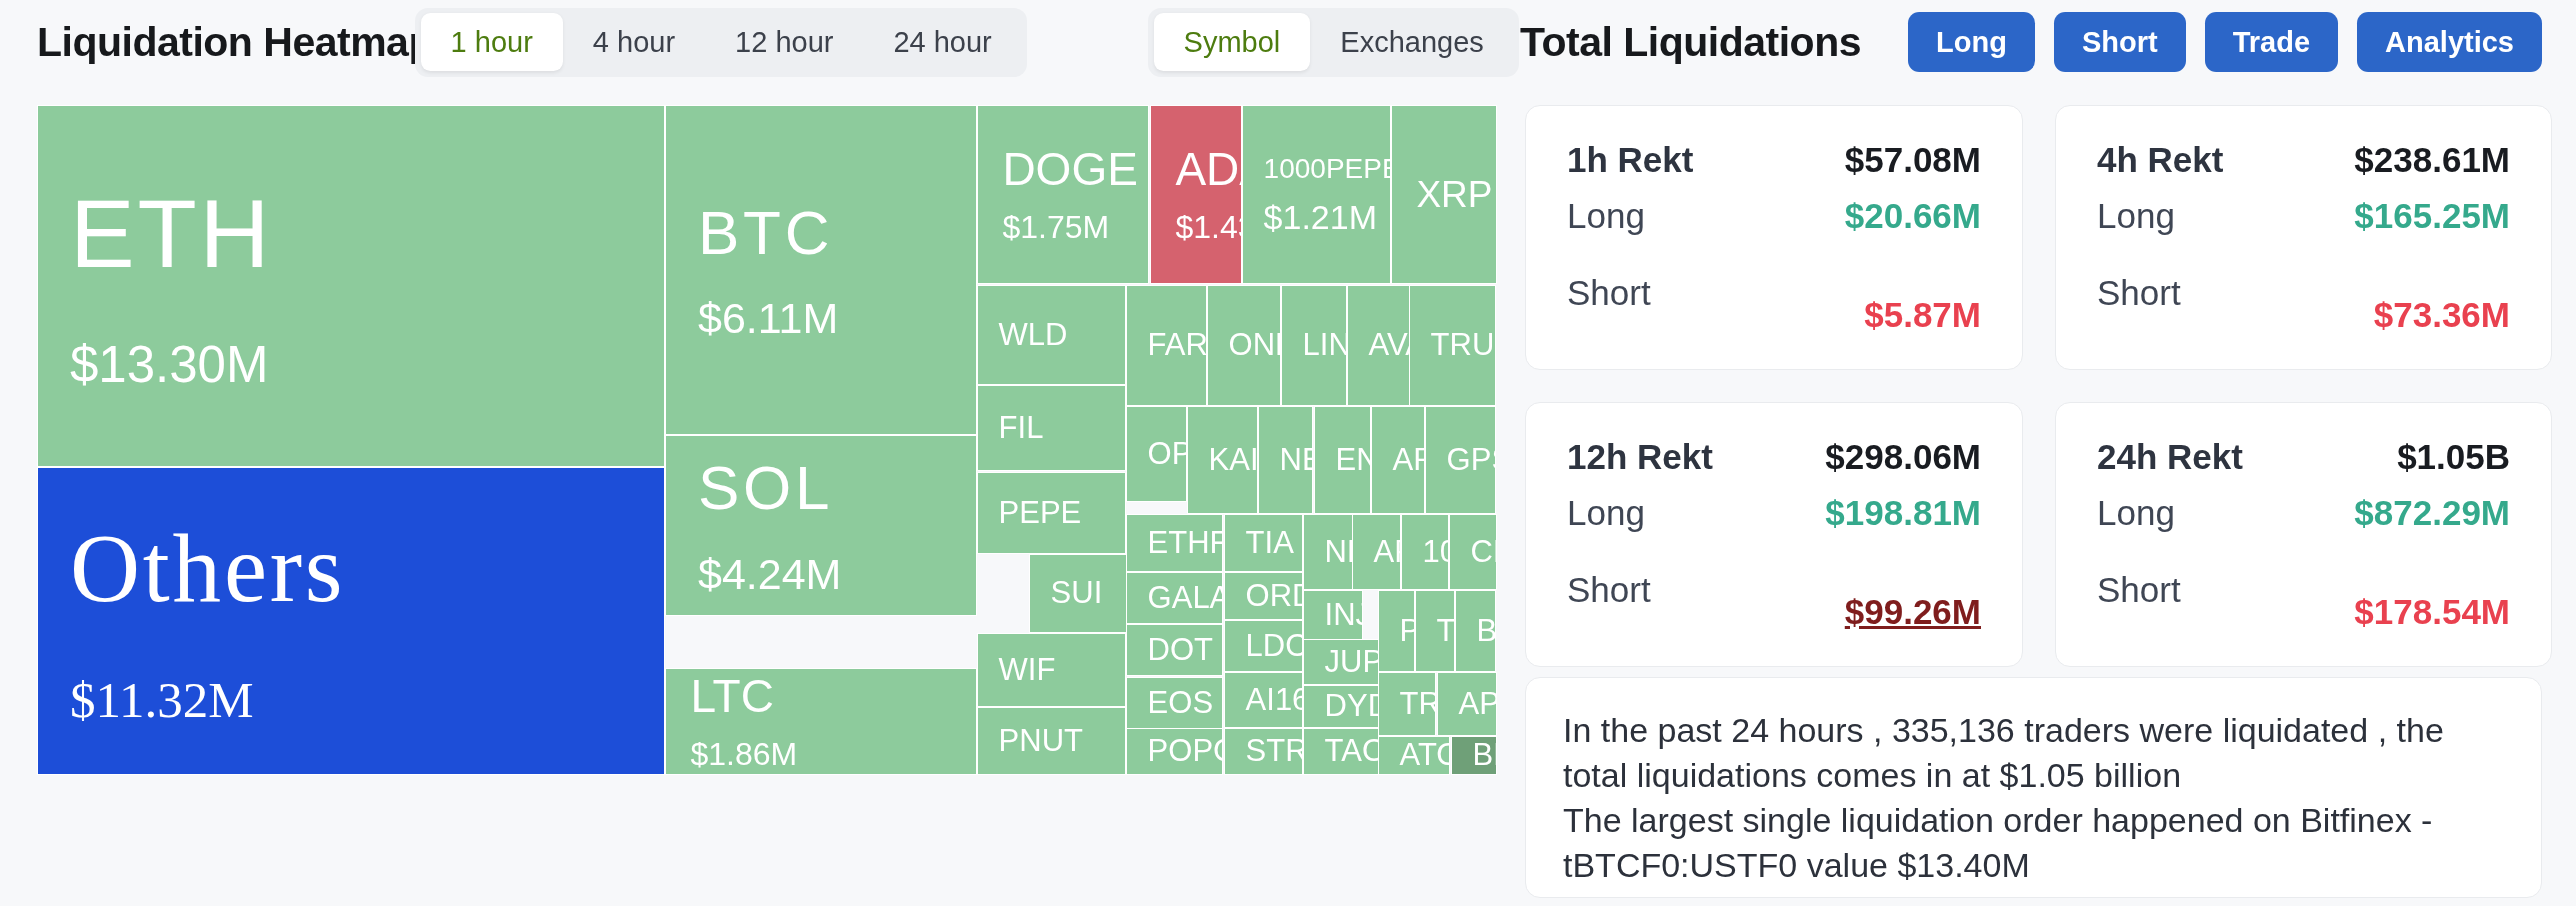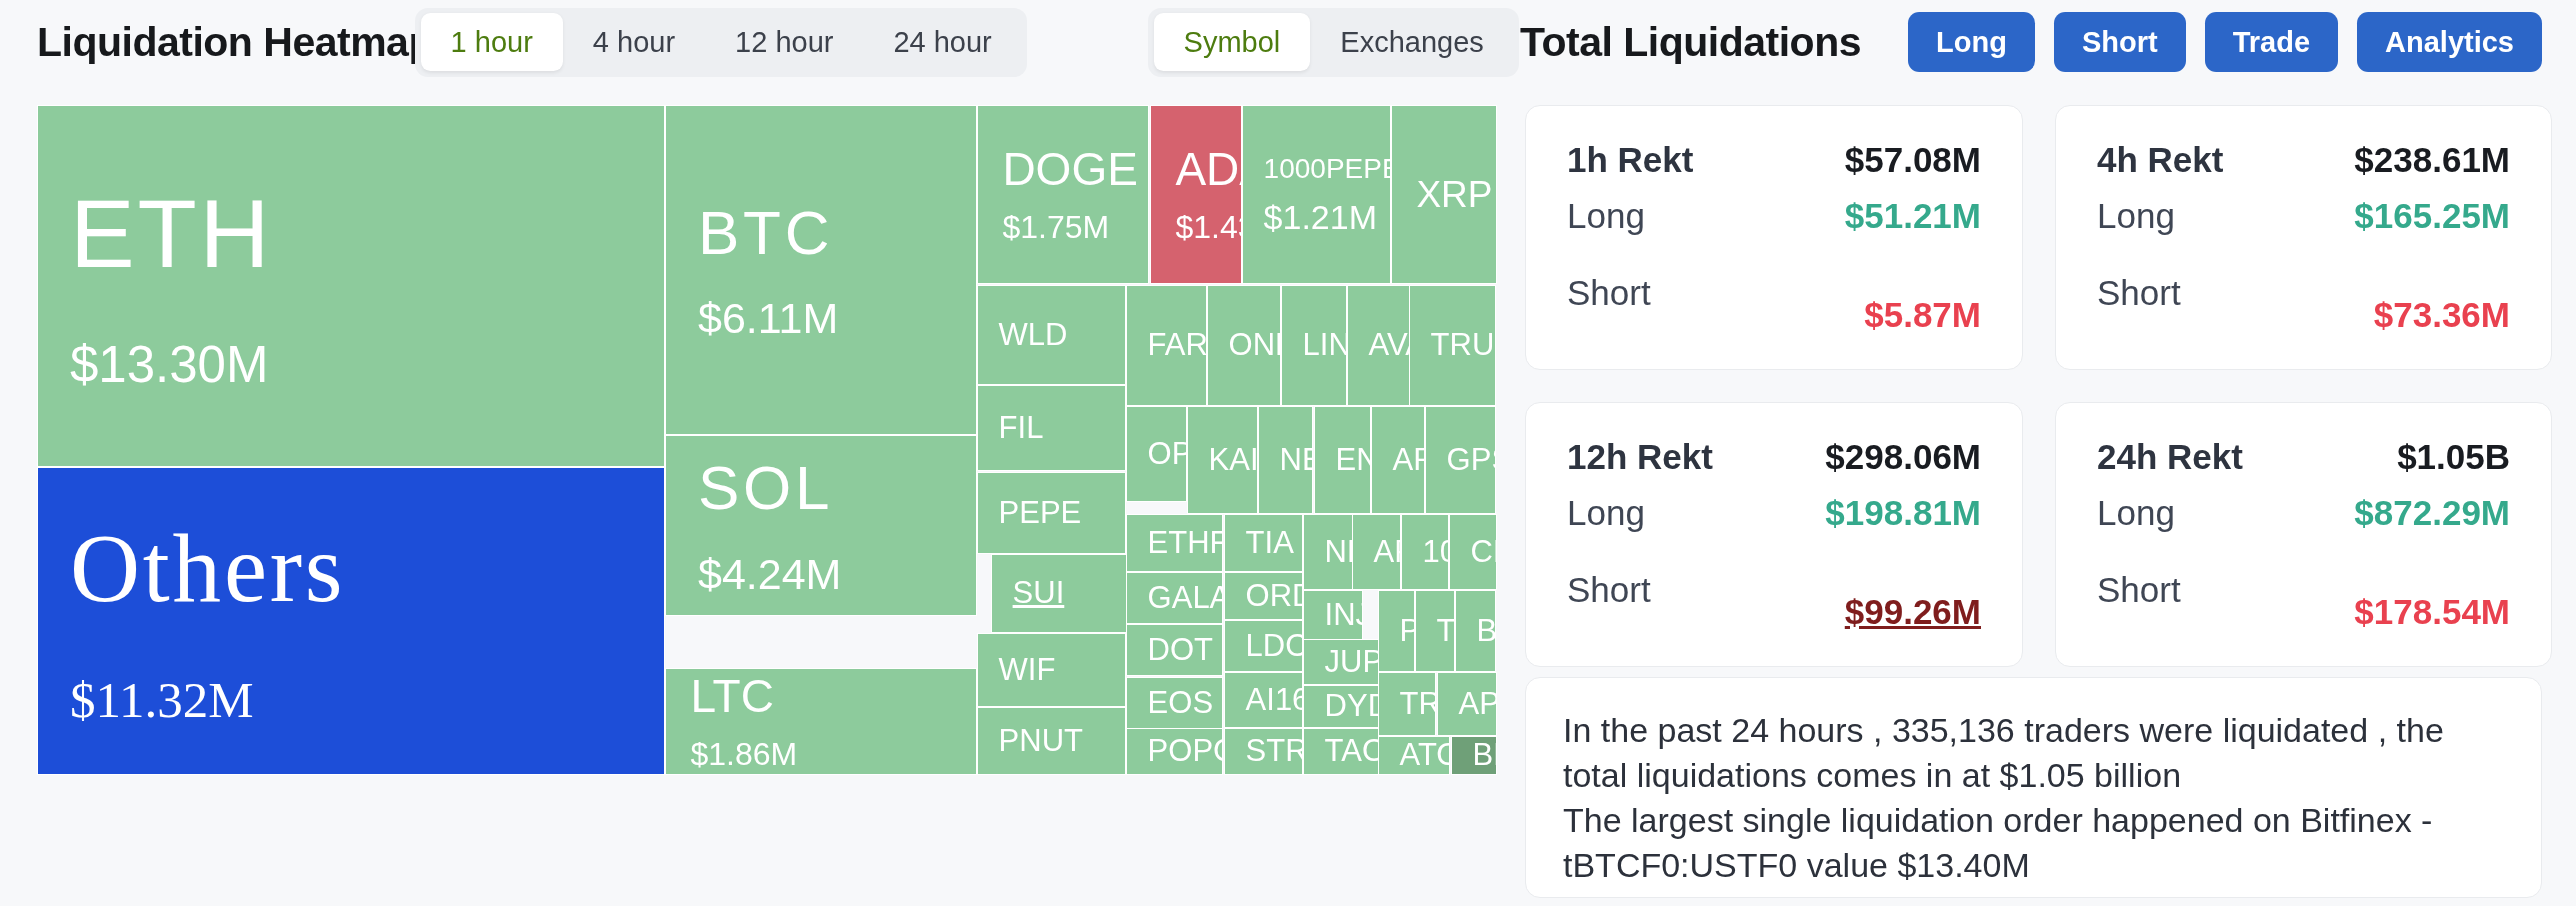--- a/index.html
+++ b/index.html
@@ -150,21 +150,21 @@
     </div>
     <div class="cell c-xs" style="left: 940px; top: 180px; width: 149px; height: 100px; background: rgb(141, 203, 156);">
       <div class="lbl">WLD</div>
     </div>
     <div class="cell c-xs" style="left: 940px; top: 280px; width: 149px; height: 86px; background: rgb(141, 203, 156);">
       <div class="lbl">FIL</div>
     </div>
     <div class="cell c-xs" style="left: 940px; top: 367px; width: 149px; height: 82px; background: rgb(141, 203, 156);">
       <div class="lbl">PEPE</div>
     </div>
-    <div class="cell c-xs" style="left: 954px; top: 449px; width: 149px; height: 79px; background: rgb(141, 203, 156); text-decoration: underline;">
+    <div class="cell c-xs" style="left: 992px; top: 449px; width: 149px; height: 79px; background: rgb(141, 203, 156);">
       <div class="lbl">SUI</div>
     </div>
     <div class="cell c-xs" style="left: 940px; top: 528px; width: 149px; height: 74px; background: rgb(141, 203, 156);">
       <div class="lbl">WIF</div>
     </div>
     <div class="cell c-xs" style="left: 940px; top: 602px; width: 149px; height: 68px; background: rgb(141, 203, 156);">
       <div class="lbl">PNUT</div>
     </div>
     <div class="cell c-xs" style="left: 1089px; top: 180px; width: 81px; height: 121px; background: rgb(141, 203, 156);">
       <div class="lbl">FARTC</div>
@@ -277,21 +277,21 @@
   </div>
 
 <div id="cards">
     <div class="card">
       <div class="row">
         <span class="t-label">1h Rekt</span>
         <span class="t-total">$57.08M</span>
       </div>
       <div class="row">
         <span class="s-label">Long</span>
-        <span class="v-long" style="color: rgb(53, 169, 140);">$51.21M</span>
+        <span class="v-long" style="color: rgb(53, 169, 140);">$20.66M</span>
       </div>
       <div class="row">
         <span class="s-label">Short</span>
         <span class="v-short" style="color: rgb(233, 65, 79);">$5.87M</span>
       </div>
     </div>
     <div class="card">
       <div class="row">
         <span class="t-label">4h Rekt</span>
         <span class="t-total">$238.61M</span>

